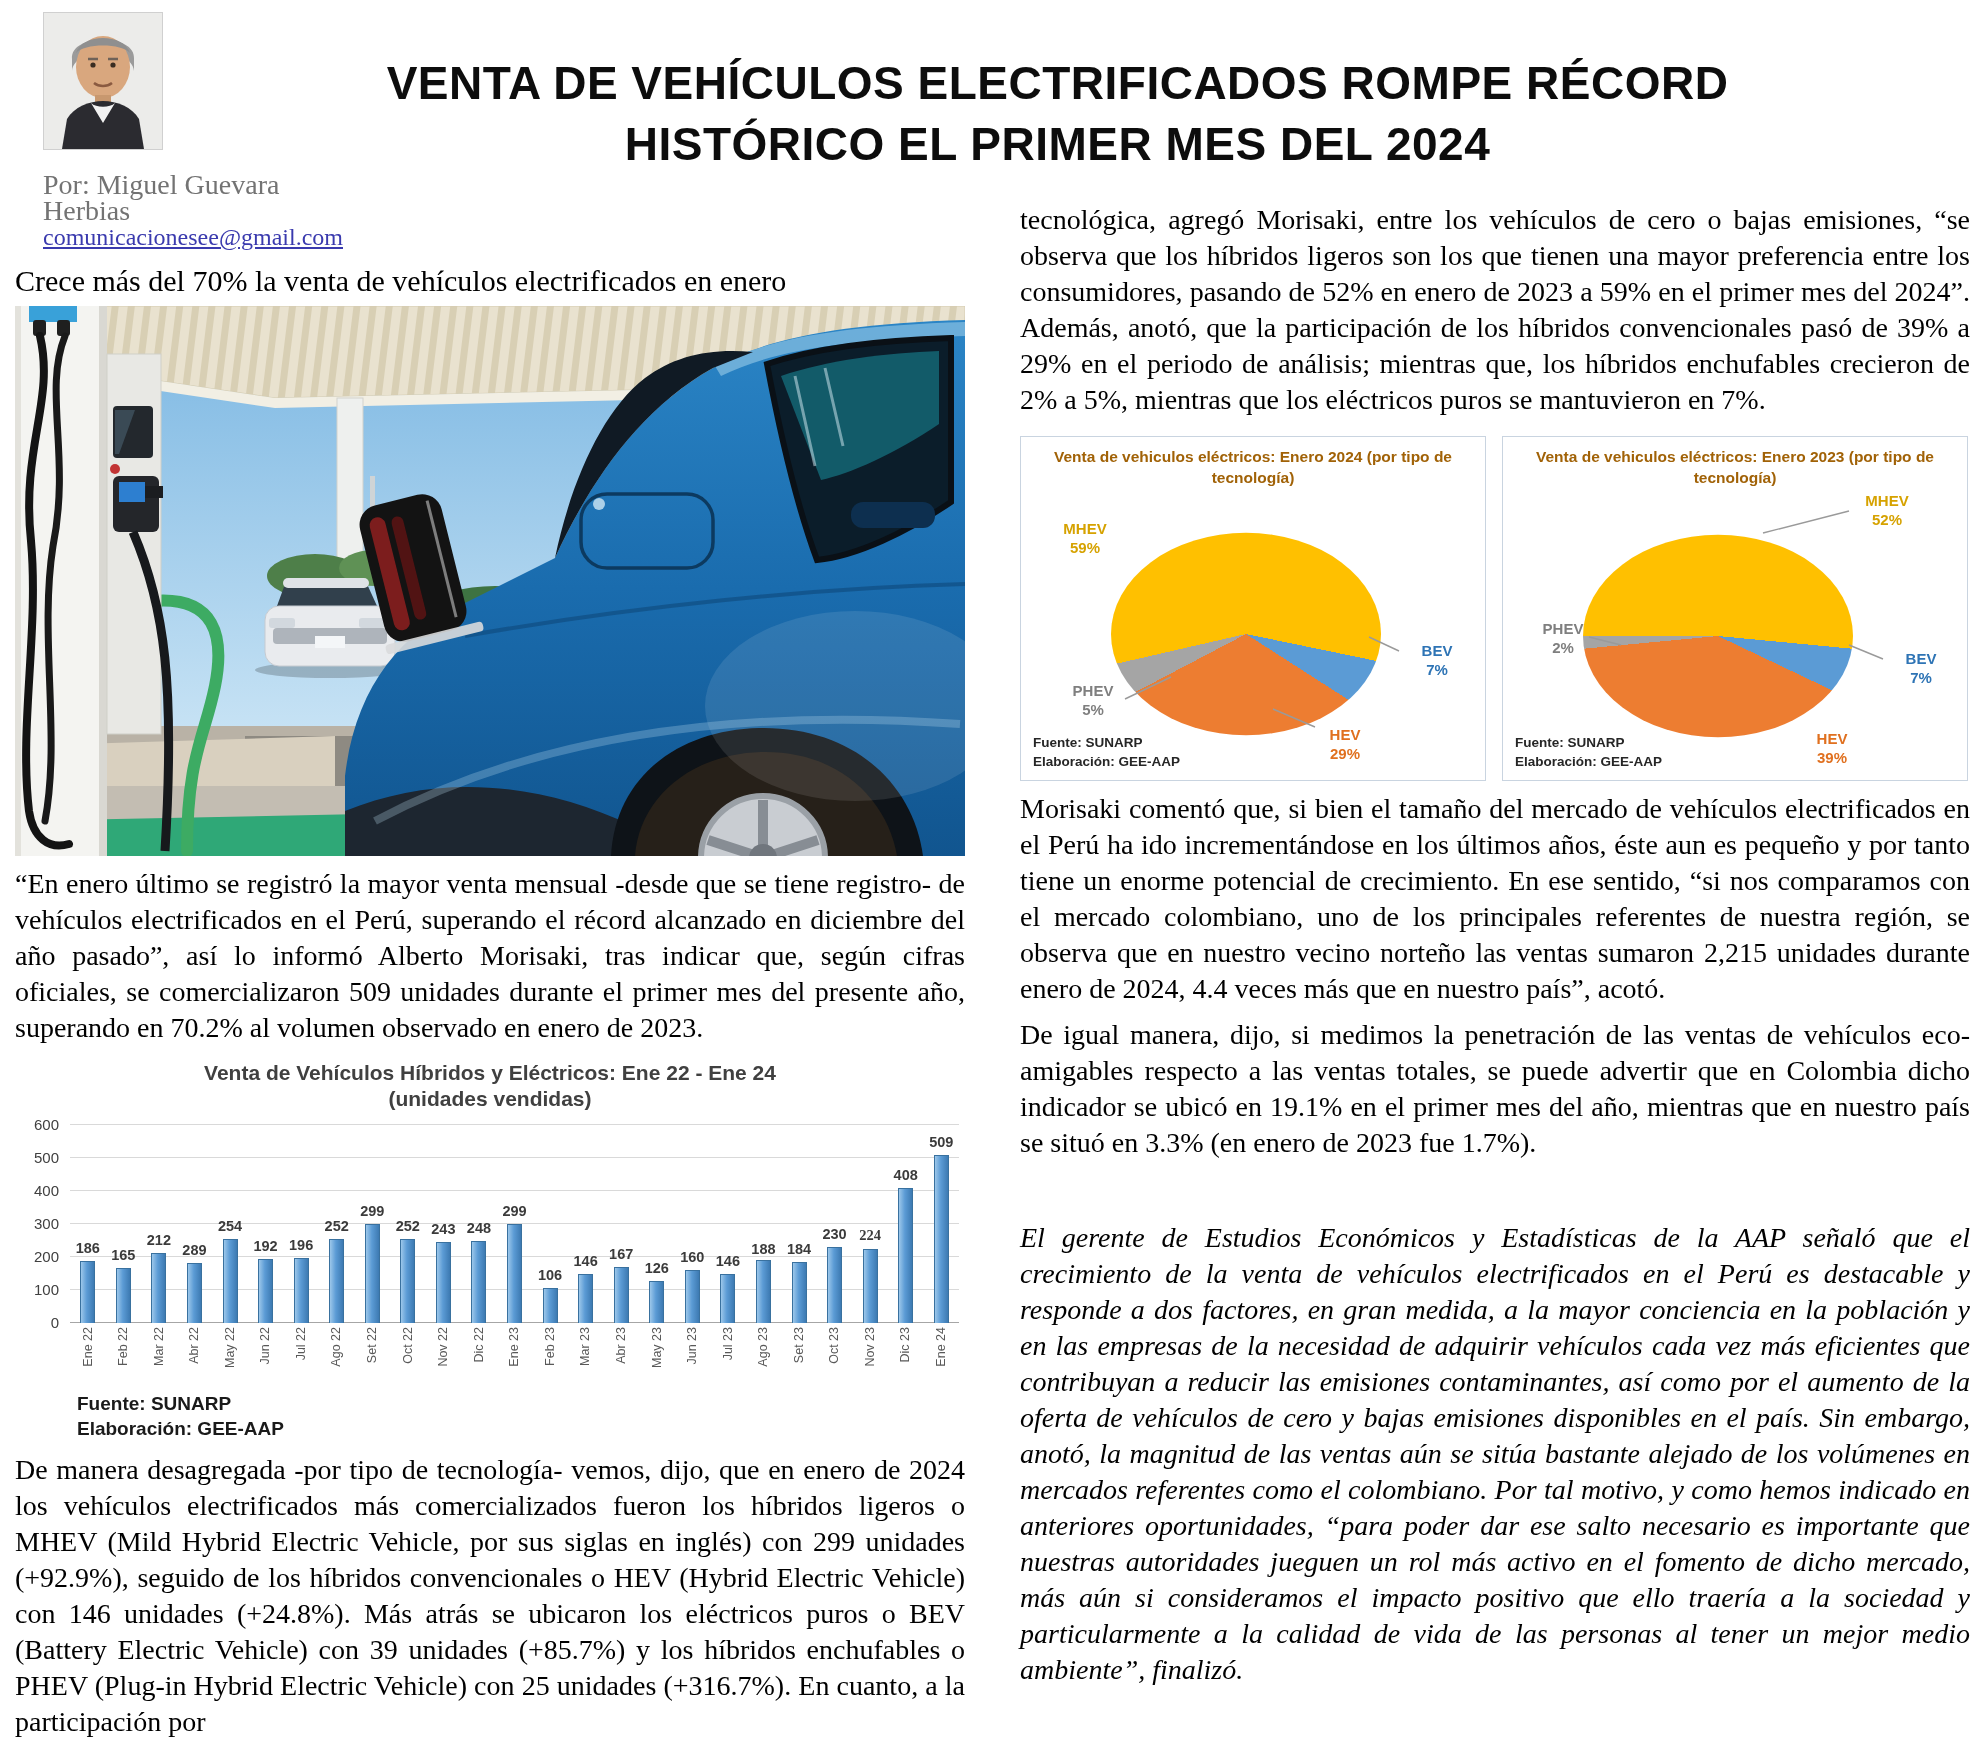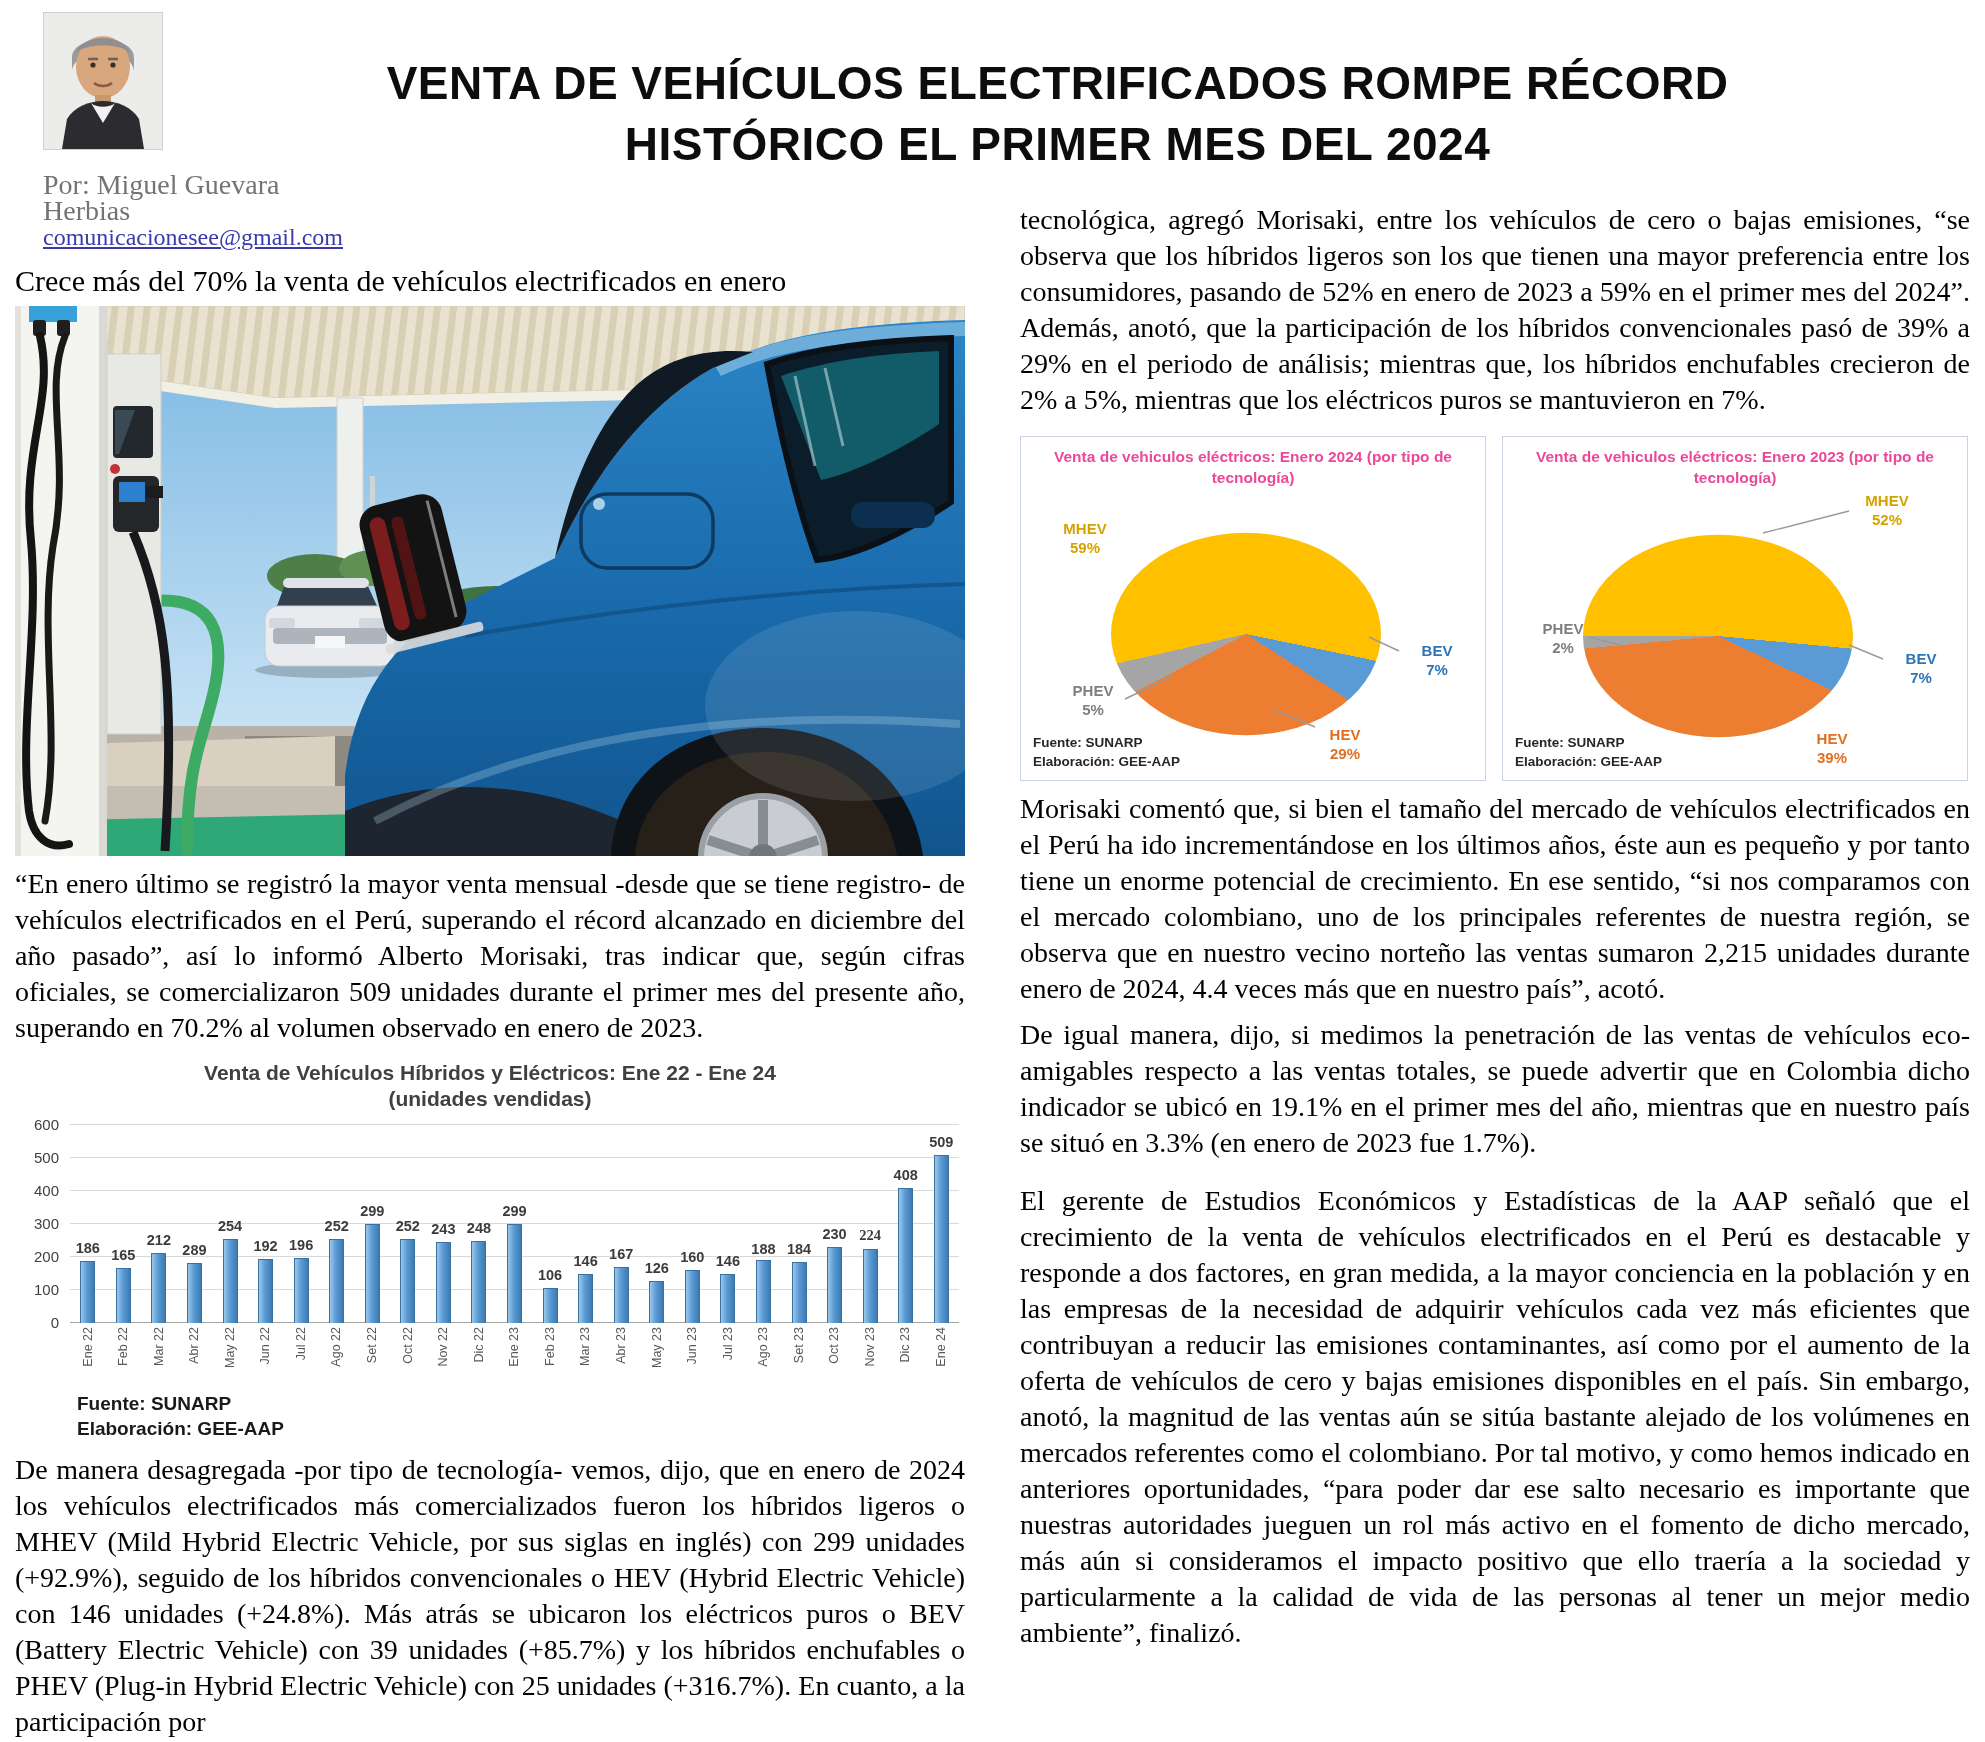--- a/index.html
+++ b/index.html
@@ -15,21 +15,21 @@
   .title-block{flex:1;padding:10px 150px 0 0;text-align:center;
       font-family:"Liberation Sans",sans-serif;font-weight:bold;font-size:46px;line-height:1.32;
       letter-spacing:.5px;color:#0d0d0d;}
 
   
   .columns{display:flex;gap:55px;padding:0 15px;}
   .col{width:950px;flex:0 0 950px;}
   .col.right{margin-top:-58px;}
   .subhead{font-size:30px;margin:14px 0 8px 0;}
   .body-text{font-size:28px;line-height:36px;text-align:justify;margin:10px 0 0 0;}
-  .para-gap{margin-top:22px;}
+  .para-gap{margin-top:59px;font-style:italic;}
 
   .photo{width:950px;height:550px;overflow:hidden;background:#cfe2ef;}
   .photo svg{display:block;}
 
   
   .bar-chart{margin-top:14px;font-family:"Liberation Sans",sans-serif;}
   .bc-title{font-weight:bold;font-size:21px;line-height:1.25;color:#404040;text-align:center;}
   .bc-plot{position:relative;height:198px;margin-top:12px;}
   .bc-grid{position:absolute;left:55px;right:6px;height:1px;background:#d9d9d9;}
   .bc-grid.base{background:#a6a6a6;}
@@ -41,21 +41,21 @@
   .bc-val{position:absolute;left:50%;transform:translateX(-50%);font-weight:bold;font-size:14.5px;color:#3b3b3b;white-space:nowrap;}
   .bc-xrow{display:flex;margin:0 6px 0 55px;height:58px;}
   .bc-xslot{flex:1;display:flex;justify-content:center;align-items:flex-start;padding-top:4px;}
   .bc-xlab{writing-mode:vertical-rl;transform:rotate(180deg);font-size:12.5px;line-height:1;color:#595959;white-space:nowrap;}
   .chart-source{font-family:"Liberation Sans",sans-serif;font-weight:bold;font-size:19px;line-height:1.35;color:#1a1a1a;margin:10px 0 0 62px;}
 
   
   .pies{display:flex;gap:16px;margin:18px 0 4px 0;}
   .pie-box{width:466px;height:345px;border:1px solid #c9d4e0;position:relative;background:#fff;box-sizing:border-box;
       font-family:"Liberation Sans",sans-serif;}
-  .pie-title{font-weight:bold;font-size:15.5px;line-height:1.35;color:#ec4899;text-align:center;margin:10px 26px 0 26px;}
+  .pie-title{font-weight:bold;font-size:15.5px;line-height:1.35;color:#a16207;text-align:center;margin:10px 26px 0 26px;}
   .pie-area{position:relative;height:255px;}
   .pie-disc{position:absolute;width:270px;height:270px;border-radius:50%;transform:scaleY(0.75);transform-origin:center;}
   .pie-label{position:absolute;width:72px;text-align:center;font-weight:bold;font-size:15px;line-height:1.3;}
   .pie-label span{display:block;}
   .pie-lines{position:absolute;left:0;top:0;width:100%;height:100%;pointer-events:none;}
   .pie-source{position:absolute;left:12px;bottom:8px;font-weight:bold;font-size:13.5px;line-height:1.45;color:#262626;}
 </style>
 </head>
 <body>
 

